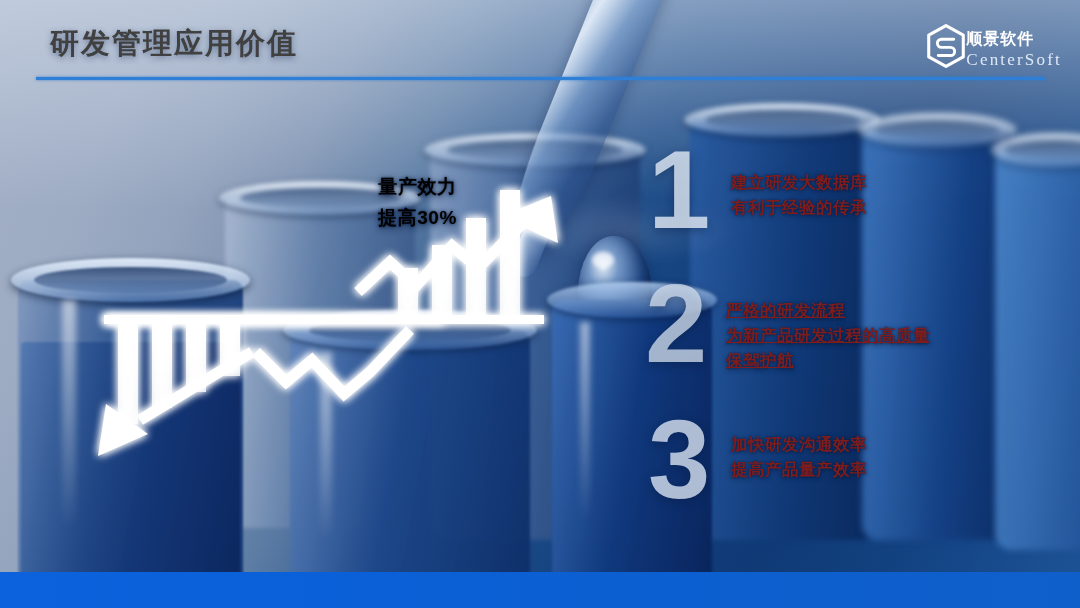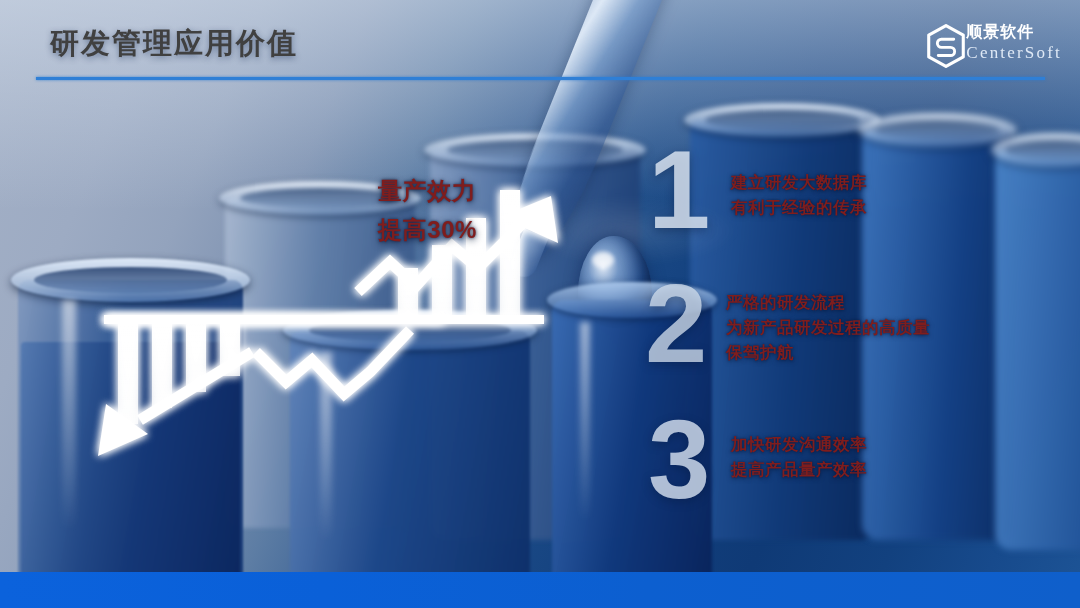--- a/index.html
+++ b/index.html
@@ -137,21 +137,21 @@
     font-size:29px; font-weight:bold; color:#404040; letter-spacing:2px;
     text-shadow:0 2px 6px rgba(10,30,70,.45);
   }
   .title-rule{
     position:absolute; left:36px; top:77px; width:1009px; height:3px;
     background:#2f7fd6;
     box-shadow:0 0 3px rgba(40,120,210,.8);
   }
 
   
-  .logo{ position:absolute; right:18px; top:24px; display:flex; align-items:flex-start; }
+  .logo{ position:absolute; right:18px; top:24px; display:flex; align-items:flex-end; }
   .logo-mark{ width:40px; height:44px; flex:0 0 auto; }
   .logo-text{ display:flex; flex-direction:column; line-height:1; }
   .logo-cn{ font-size:16px; font-weight:bold; color:#ffffff; letter-spacing:1px; }
   .logo-en{ font-size:17px; color:#dfe9f6; letter-spacing:2.2px; margin-top:4px; font-family:"Liberation Serif",serif; }
 
   
   .bignum{
     position:absolute; font-size:112px; font-weight:bold; line-height:.92;
     color:rgba(226,235,246,.80);
     text-shadow:0 3px 10px rgba(6,24,58,.35);
@@ -162,29 +162,30 @@
   #num3{ left:648px; top:408px; color:rgba(216,228,243,.8); }
 
   
   .item-text{
     position:absolute; color:#7f1d1d; font-weight:bold;
     font-size:16.5px; line-height:1.52; letter-spacing:.5px;
     text-shadow:0 1px 5px rgba(6,24,58,.75), 0 0 2px rgba(6,24,58,.6);
     white-space:pre-line;
   }
   #txt1{ left:731px; top:170px; }
-  #txt2{ left:726px; top:290px; }
+  #txt2{ left:726px; top:298px;text-decoration:underline; }
   #txt3{ left:731px; top:432px; }
 
   
   .callout{
-    position:absolute; color:#7f1d1d; font-weight:bold;
-    font-size:24px; line-height:1.62; letter-spacing:.6px;
+    position:absolute; color:#000000; font-weight:bold;
+    font-size:19px; line-height:1.62; letter-spacing:.6px;
     text-shadow:0 2px 7px rgba(8,26,60,.8), 0 0 3px rgba(8,26,60,.7);
     white-space:pre-line;
+    text-align:center;
   }
   #callUp{ left:378px; top:172px; }
   #callDown{ left:158px; top:413px; }
 
   
   .graphic{ position:absolute; left:0; top:0; width:1080px; height:608px; pointer-events:none; }
 
   
   .bottom-bar{
     position:absolute; left:0; right:0; bottom:0; height:36px;

